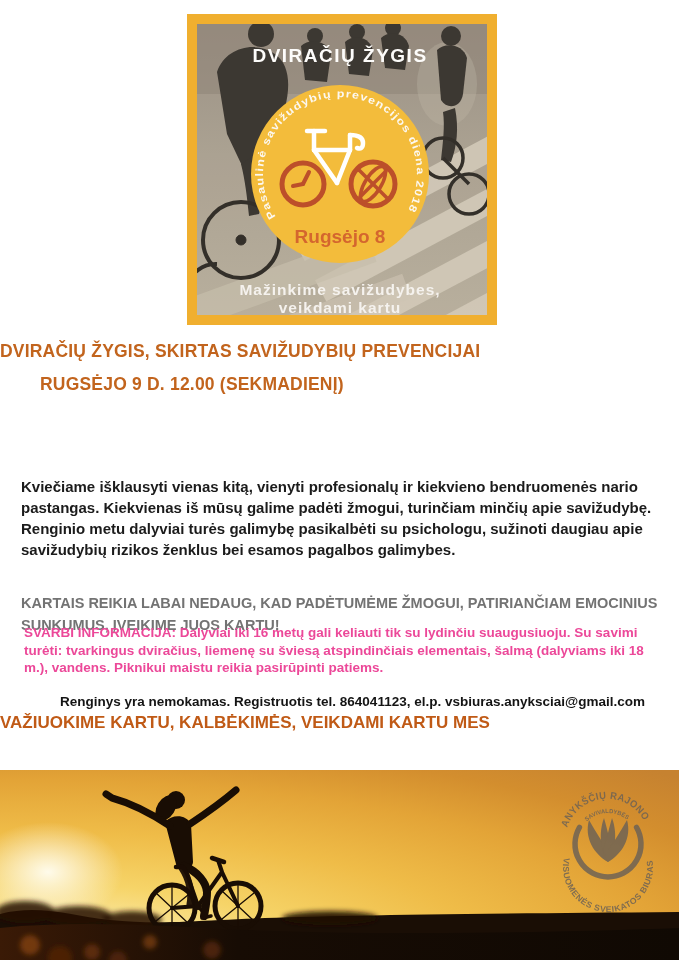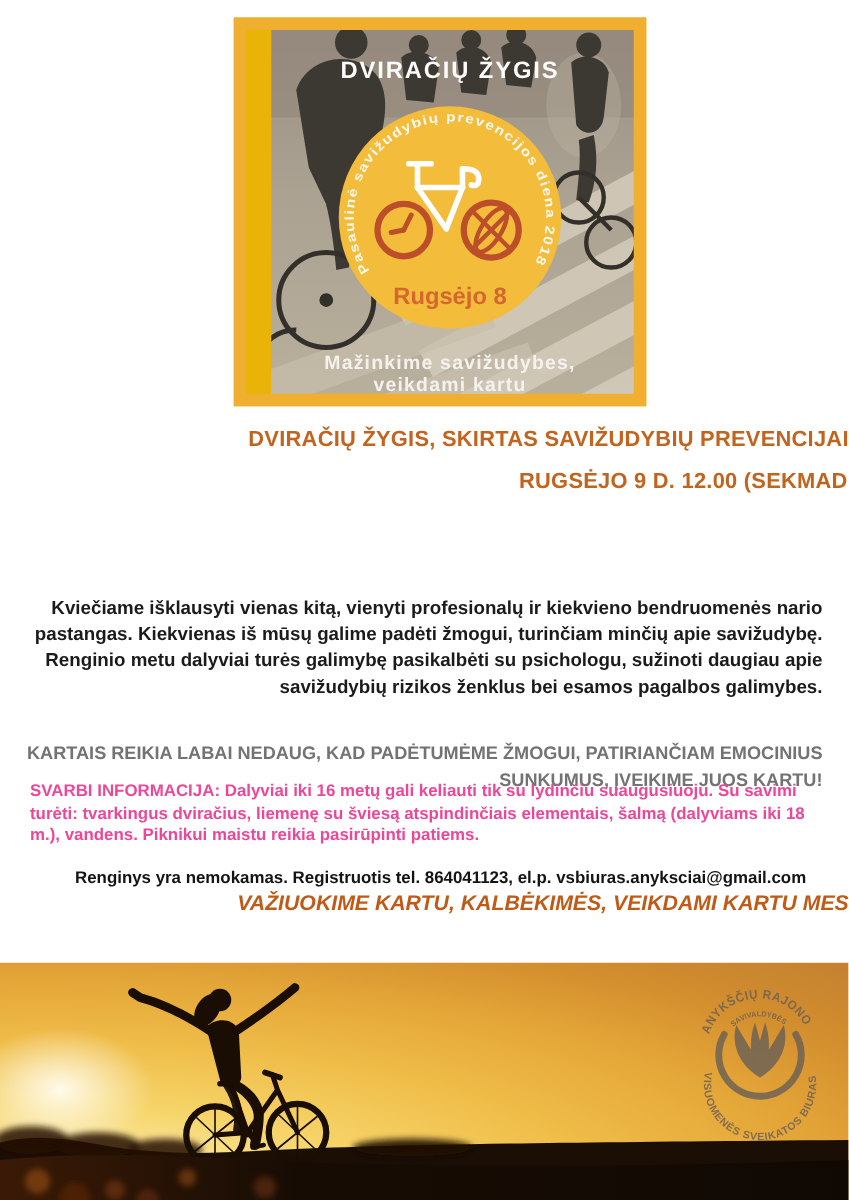--- a/index.html
+++ b/index.html
@@ -1,30 +1,30 @@
 <!DOCTYPE html>
 <html><head>
 <meta charset="utf-8">
 <style>
   html,body{margin:0;padding:0;background:#ffffff;}
   .page{position:relative;width:679px;height:960px;background:#ffffff;overflow:hidden;
         font-family:"Liberation Sans",sans-serif;}
   .card{position:absolute;left:187px;top:14px;width:290px;height:291px;
-        border:10px solid #f0af2f;background:#eab308;padding-left:20px;}
+        border:10px solid #f0af2f;background:#a16207;}
   .card svg{display:block;}
-  .tx{position:absolute;left:0;width:679px;text-align:right;font-weight:bold;}
+  .tx{position:absolute;left:0;width:679px;text-align:left;font-weight:bold;}
   .h1{top:341px;font-size:17.5px;color:#c2641d;letter-spacing:.2px;}
   .h2{top:374px;font-size:17.5px;color:#c2641d;letter-spacing:.2px;margin-left:40px;}
   .route{top:410px;font-size:14px;line-height:19px;color:#c2641d;}
   .intro{top:476px;left:21px;width:637px;font-size:15px;line-height:21px;color:#1b1b1b;}
   .kartais{top:592px;left:21px;width:637px;font-size:14.5px;line-height:22px;color:#737373;}
   .svarbi{top:624px;left:24px;width:633px;font-size:13.5px;line-height:17.5px;
           color:#ec4899;text-align:left;}
   .renginys{top:694px;left:24px;width:633px;font-size:13.5px;color:#141414;text-align:left;margin-left:36px;}
-  .closing{top:708px;font-size:17px;line-height:29px;color:#c05a16;font-style:italic;}
+  .closing{top:708px;font-size:17px;line-height:29px;color:#c05a16;}
   .photo{position:absolute;left:0;top:770px;width:679px;height:190px;}
   .photo svg{display:block;}
 </style>
 </head>
 <body>
 
 <div class="page">
 
   <div class="card">
     <svg width="290" height="291" viewBox="0 0 290 291">

